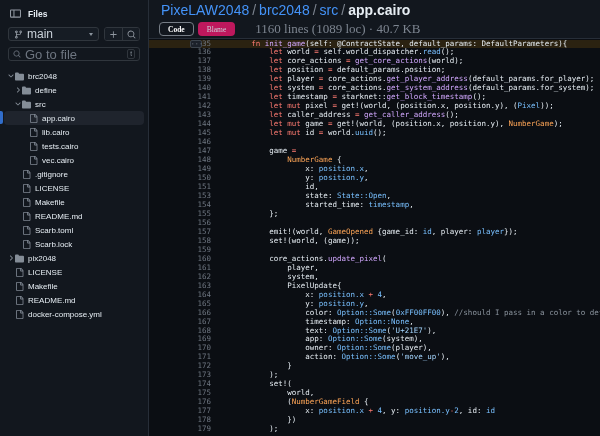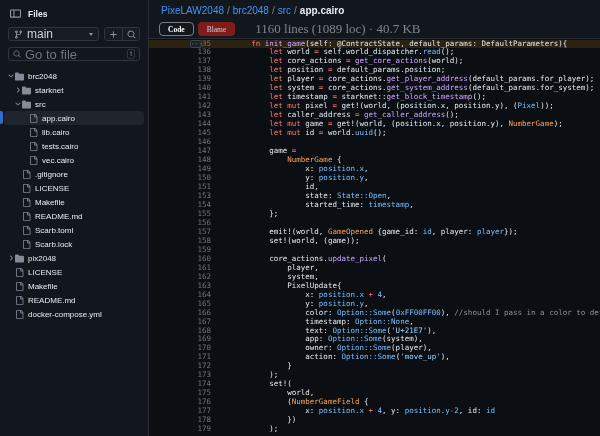--- a/index.html
+++ b/index.html
@@ -31,29 +31,29 @@
   .tree { position:relative; }
   .tree-row { display:flex; align-items:center; height:14px; margin:0 4px; border-radius:4px;
               cursor:pointer; color:#e6edf3; font-size:8px; white-space:nowrap; }
   .tree-row .chev { width:9px; display:flex; justify-content:center; color:#8b949e; }
   .tree-row .ticon { display:flex; margin-right:4px; }
   .tree-row.selected { background:#1f242d; }
   .sel-bar { position:absolute; left:0; width:3px; height:13px; background:#316dca; border-radius:0 2px 2px 0; }
 
   
   .main { flex:1; display:flex; flex-direction:column; background:#12171e; min-width:0; }
-  .breadcrumb { height:20px; display:flex; align-items:center; padding:0 12px; font-size:10px; }
+  .breadcrumb { height:20px; display:flex; align-items:center; padding:0 12px; font-size:14px; }
   .crumb-link { color:#4493f8; cursor:pointer; }
   .crumb-sep { color:#7d8590; margin:0 3px; }
   .crumb-current { color:#e6edf3; font-weight:bold; }
   .tabbar { height:19px; display:flex; align-items:center; padding:0 10px;
             border-bottom:1px solid #272e38; gap:4px;font-family:Liberation Serif, serif; }
   .tab { font-size:7.5px; padding:1.5px 8px; border-radius:4px; cursor:pointer; }
   .tab.active { color:#fff; font-weight:bold; border:1px solid #767d86; background:#12171e; }
-  .tab.inactive { color:#c9d1d9; background:#7f1d1d; border:1px solid transparent; }
+  .tab.inactive { color:#c9d1d9; background:#be185d; border:1px solid transparent; }
   .file-info { margin-left:16px; font-size:13px; color:#7d8590; }
 
   
   .code { flex:1; background:#0b0e13; overflow:hidden; position:relative; padding-top:0.5px;
           font-family:"DejaVu Sans Mono", monospace; }
   .code-line { display:flex; height:8.97px; line-height:8.97px; font-size:7.5px; white-space:pre;padding-left:40px; }
   .code-line.hl { background:rgba(187,128,9,0.18); }
   .gutter { width:26px; min-width:26px; text-align:right; color:#6e7681; padding-right:4px;
             position:relative; user-select:none; cursor:pointer; }
   .src { color:#e6edf3; }
@@ -138,21 +138,21 @@
           <span class="chev">
             <svg width="8" height="8" viewBox="0 0 16 16" fill="#8b949e">
               <path d="M6.22 3.22a.75.75 0 0 1 1.06 0l4.25 4.25a.75.75 0 0 1 0 1.06l-4.25 4.25a.75.75 0 0 1-1.06-1.06L9.94 8 6.22 4.28a.75.75 0 0 1 0-1.06Z"></path>
             </svg>
           </span>
           <span class="ticon">
             <svg width="9" height="9" viewBox="0 0 16 16" fill="#848d97">
               <path d="M1.75 1A1.75 1.75 0 0 0 0 2.75v10.5C0 14.216.784 15 1.75 15h12.5A1.75 1.75 0 0 0 16 13.25v-8.5A1.75 1.75 0 0 0 14.25 3H7.5a.25.25 0 0 1-.2-.1l-.9-1.2C6.07 1.26 5.55 1 5 1Z"></path>
             </svg>
           </span>
-          <span>starknet</span>
+          <span>define</span>
         </div>
         <div class="tree-row" style="padding-left: 9px;">
           <span class="chev">
             <svg width="8" height="8" viewBox="0 0 16 16" fill="#8b949e">
               <path d="M12.78 5.22a.75.75 0 0 1 0 1.06l-4.25 4.25a.75.75 0 0 1-1.06 0L3.22 6.28a.75.75 0 1 1 1.06-1.06L8 8.94l3.72-3.72a.75.75 0 0 1 1.06 0Z"></path>
             </svg>
           </span>
           <span class="ticon">
             <svg width="9" height="9" viewBox="0 0 16 16" fill="#848d97">
               <path d="M1.75 1A1.75 1.75 0 0 0 0 2.75v10.5C0 14.216.784 15 1.75 15h12.5A1.75 1.75 0 0 0 16 13.25v-8.5A1.75 1.75 0 0 0 14.25 3H7.5a.25.25 0 0 1-.2-.1l-.9-1.2C6.07 1.26 5.55 1 5 1Z"></path>

